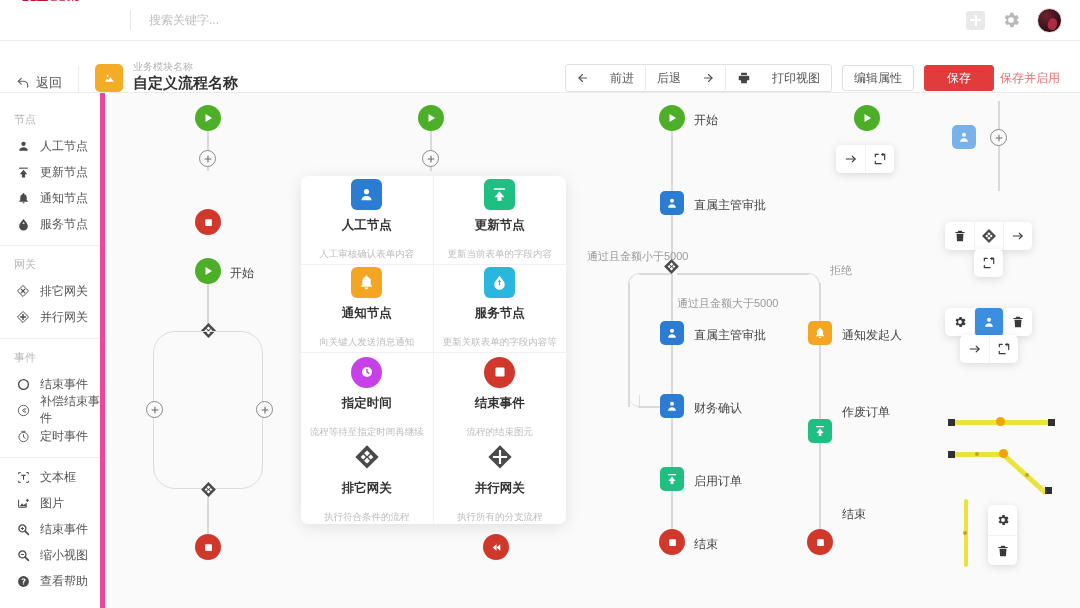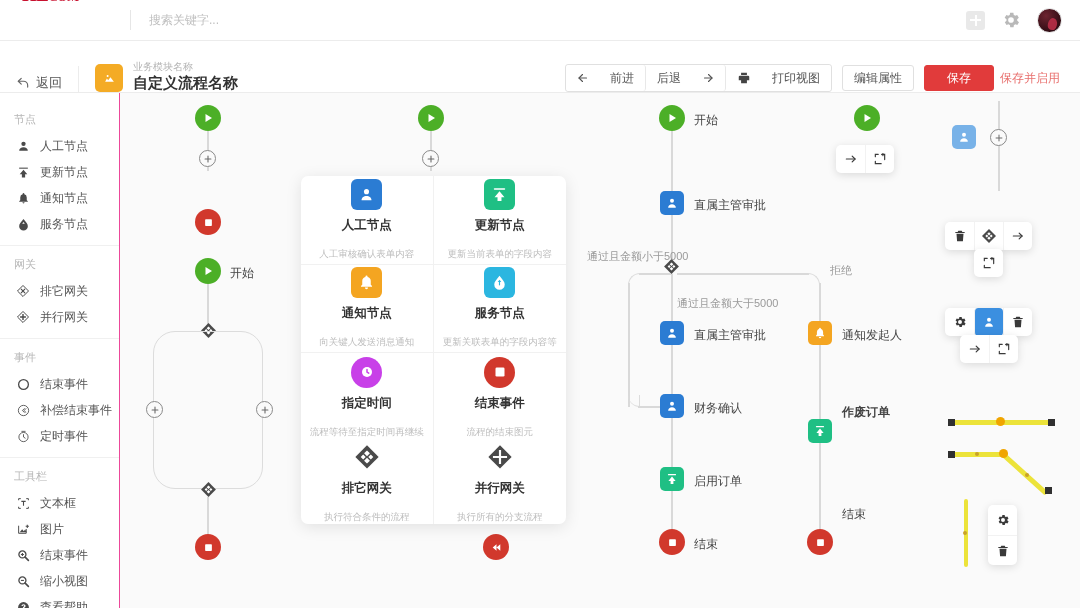--- a/index.html
+++ b/index.html
@@ -66,22 +66,22 @@
     border:1px solid #e0e0e0; border-radius:3px; cursor:pointer; white-space:nowrap;
   }
   .tb.plain{ margin-left:10px; }
   .tb.primary{ background:#e13b3b; color:#fff; border-color:#e13b3b; margin-left:10px; padding:0 22px; }
   .tb.link{ border:0; background:transparent; color:#e8706e; padding:0 6px; }
   .ic-sm{ width:12px;height:12px; }
   .ic-print{ width:14px;height:14px;color:#444; }
 
   
   .sidebar{
-    position:absolute; left:0; top:93px; width:120px; height:515px;
-    background:#fff; border-right:1px solid #ec4899; padding-top:8px;
+    position:absolute; left:0; top:93px; width:105px; height:515px;
+    background:#fff; border-right:5px solid #ec4899; padding-top:8px;
   }
   .sec{ padding:6px 0 8px 0; border-bottom:1px solid #f0f0f0; }
   .sec:last-child{ border-bottom:0; }
   .sec-title{ font-size:11px;color:#b6b6b6; padding:5px 0 6px 14px; }
   .sitem{
     display:flex; align-items:center; gap:10px;
     height:26px; padding-left:16px; font-size:12px; color:#555; cursor:pointer;
   }
   .sic{ width:14px;height:14px; display:flex;align-items:center;justify-content:center; color:#4a4a4a; flex:0 0 14px;}
 
@@ -310,21 +310,20 @@
             <svg width="13" height="13" viewBox="0 0 24 24" fill="none" stroke="currentColor" stroke-width="1.6">
               <circle cx="12" cy="13" r="8.5"></circle>
               <path d="M12 8.5V13l3 2M9 2.5h6" stroke-linecap="round"></path>
             </svg>
           </span>
         <span>定时事件</span>
       </div>
     </div>
 
     <div class="sec">
-      <div class="sec-title">工具栏</div>
       <div class="sitem">
         <span class="sic">
             <svg width="13" height="13" viewBox="0 0 24 24" fill="none" stroke="currentColor" stroke-width="1.8">
               <path d="M3 6V3h4M21 6V3h-4M3 18v3h4M21 18v3h-4"></path>
               <path d="M8 8h8M12 8v8" stroke-width="2"></path>
             </svg>
           </span>
         <span>文本框</span>
       </div>
       <div class="sitem">
@@ -638,21 +637,21 @@
     <div class="edge v" style="left:699px;top:252px;height:76px;"></div>
 
     <div class="node" style="left:688px;top:326px;">
       <div class="sq green">
           <svg width="14" height="14" viewBox="0 0 24 24" fill="#fff">
             <rect x="5" y="3.5" width="14" height="2.2" rx="1"></rect>
             <path d="M12 7.8l6.2 7.6h-3.8v5H9.6v-5H5.8z"></path>
           </svg>
         </div>
     </div>
-    <div class="nlabel" style="left:722px;top:311px;font-weight:bold;">作废订单</div>
+    <div class="nlabel" style="left:722px;top:311px;">作废订单</div>
     <div class="edge v" style="left:699px;top:350px;height:92px;"></div>
 
     <div class="node" style="left:687px;top:436px;">
       <div class="circ red">
           <svg width="9" height="9" viewBox="0 0 24 24" fill="#fff">
             <rect x="3" y="3" width="18" height="18" rx="2"></rect>
           </svg>
         </div>
     </div>
     <div class="nlabel" style="left:722px;top:413px;">结束</div>

